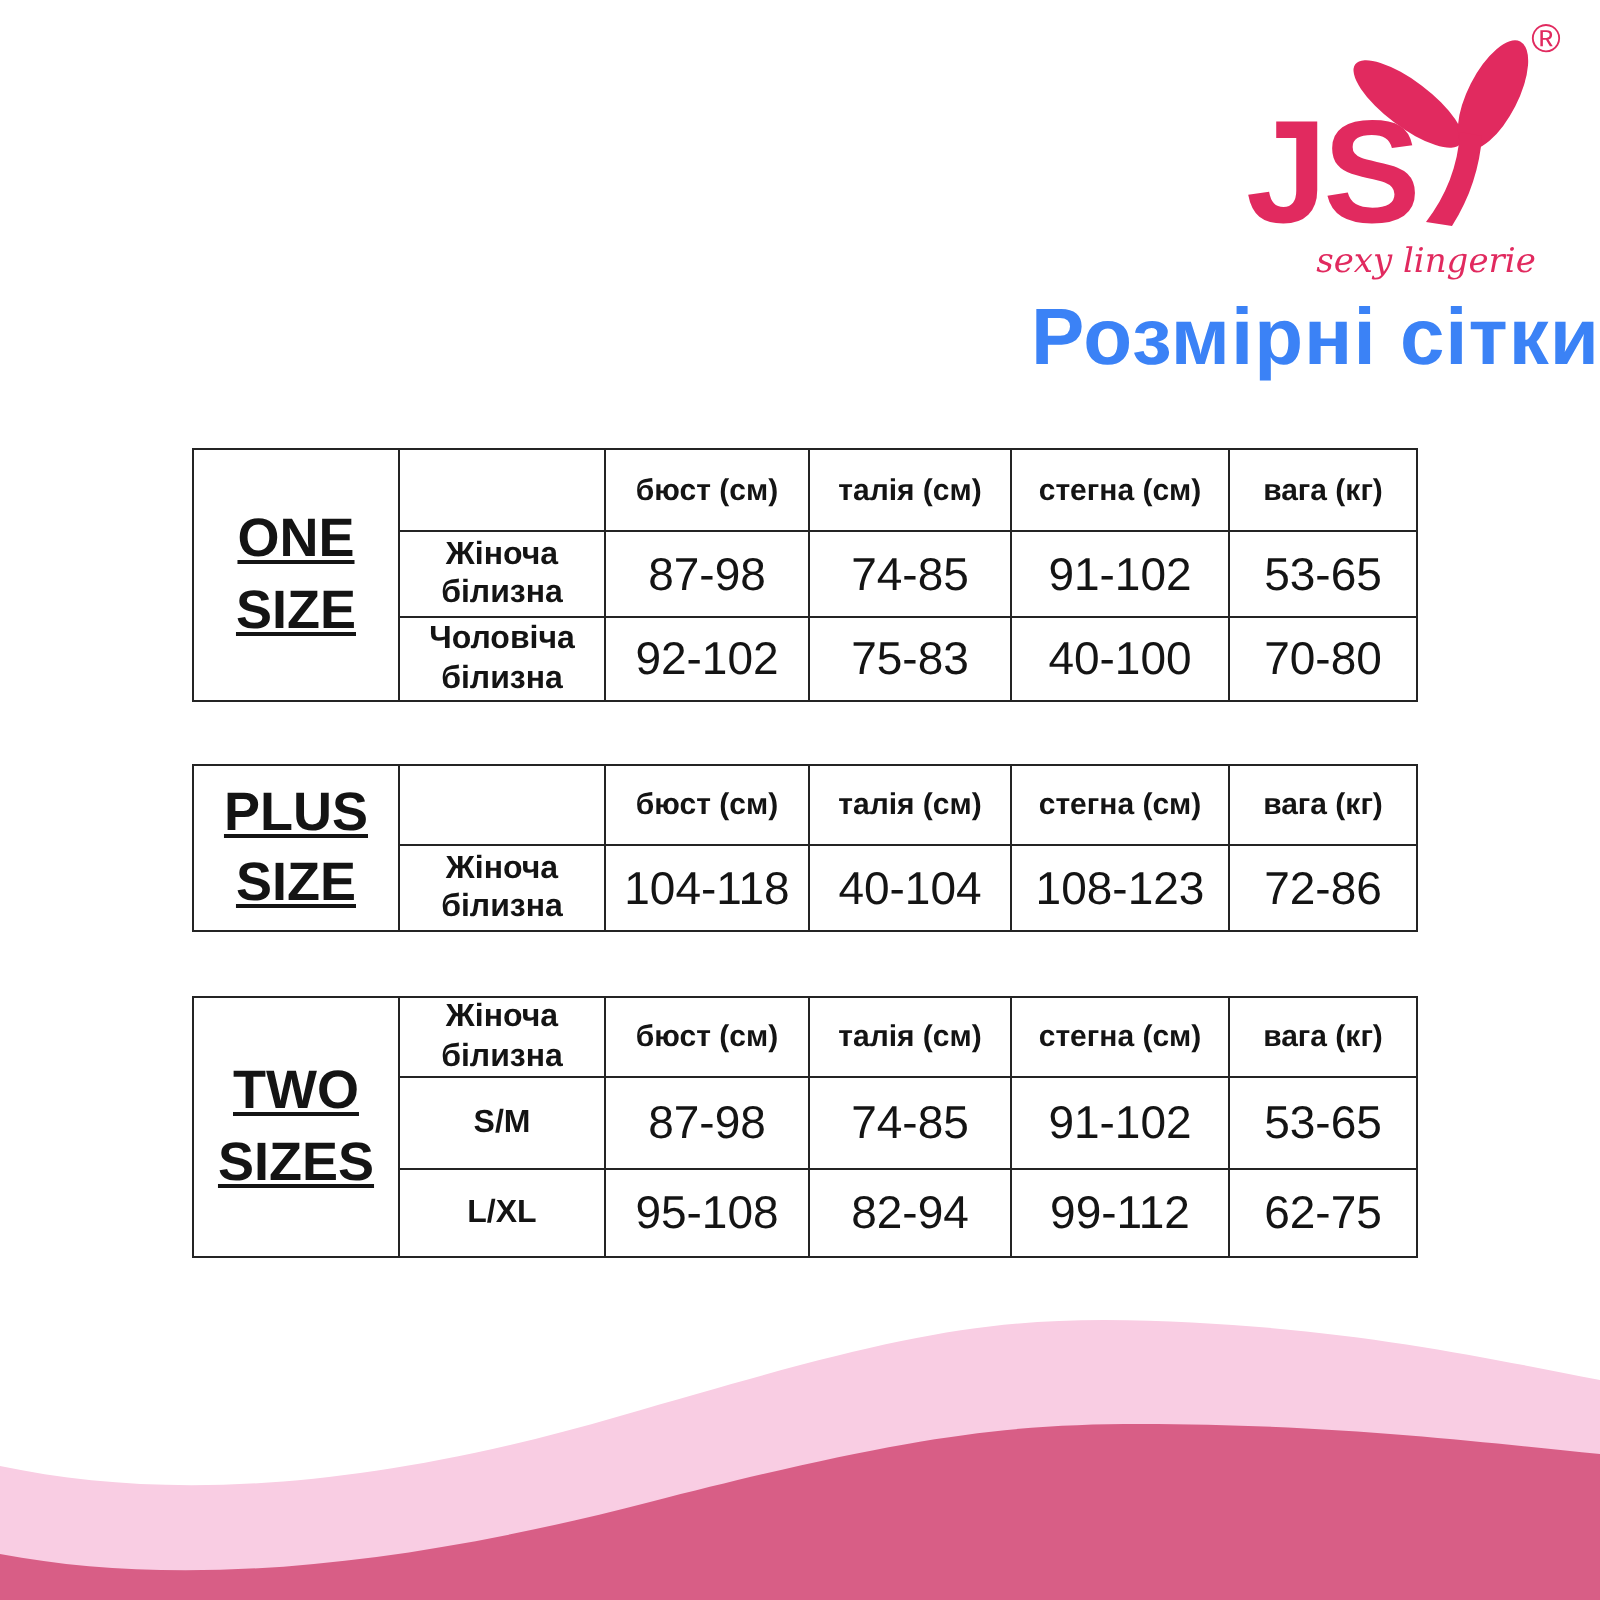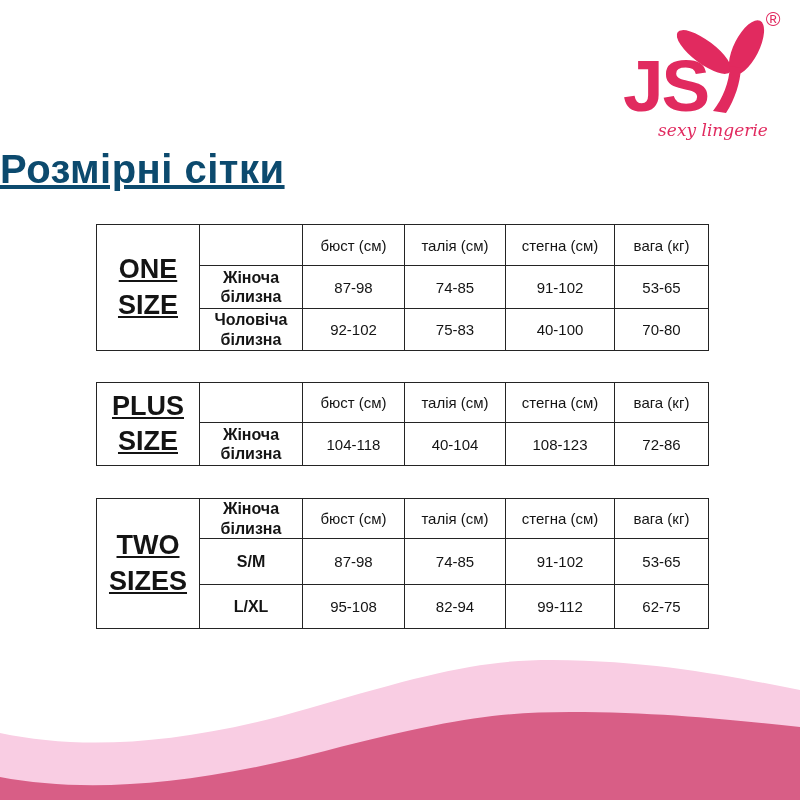--- a/index.html
+++ b/index.html
@@ -3,41 +3,41 @@
 <meta charset="utf-8">
 <style>
   html,body{margin:0;padding:0;background:#fff;}
   .page{position:relative;width:800px;height:800px;background:#ffffff;overflow:hidden;
         font-family:"Liberation Sans",sans-serif;}
 
   
   .logo{position:absolute;top:4px;right:12px;width:165px;height:145px;}
 
   
-  .title{position:absolute;top:147px;left:0;width:100%;margin:0;text-align:left;
-         font-size:40px;font-weight:bold;color:#0c4a6e;letter-spacing:0.5px;text-decoration:underline;}
+  .title{position:absolute;top:147px;left:0;width:100%;margin:0;text-align:right;
+         font-size:40px;font-weight:bold;color:#3b82f6;letter-spacing:0.5px;}
 
   
   .tbl{position:absolute;left:96px;width:612px;border-collapse:collapse;table-layout:fixed;}
   .tbl td,.tbl th{border:1px solid #242424;text-align:center;vertical-align:middle;
                   padding:0;color:#141414;}
   .tbl-one{top:224px;}
   .tbl-plus{top:382px;}
   .tbl-two{top:498px;}
   .r-head{height:41px;}
   .r-head-s{height:40px;}
   .r-val1{height:43px;}
   .r-val2{height:42px;margin-left:20px;}
   .r-val3{height:46px;margin-top:40px;}
   .r-val4{height:44px;}
   .size-cell{color:#e12a5f;font-weight:bold;font-size:27px;line-height:1.3;}
   .size-cell span{display:block;text-decoration:underline;}
-  .col-header{font-weight:normal;font-size:15px;}
+  .col-header{font-weight:bold;font-size:15px;}
   .row-label{font-weight:bold;font-size:16px;line-height:1.2;}
-  .value-cell{font-size:15px;}
+  .value-cell{font-size:23px;}
 
   
   .waves{position:absolute;left:0;bottom:0;width:800px;height:200px;display:block;}
 </style>
 </head>
 <body>
 
 <div class="page">
 
   <svg class="logo" viewBox="0 0 165 145" aria-label="JSY">

